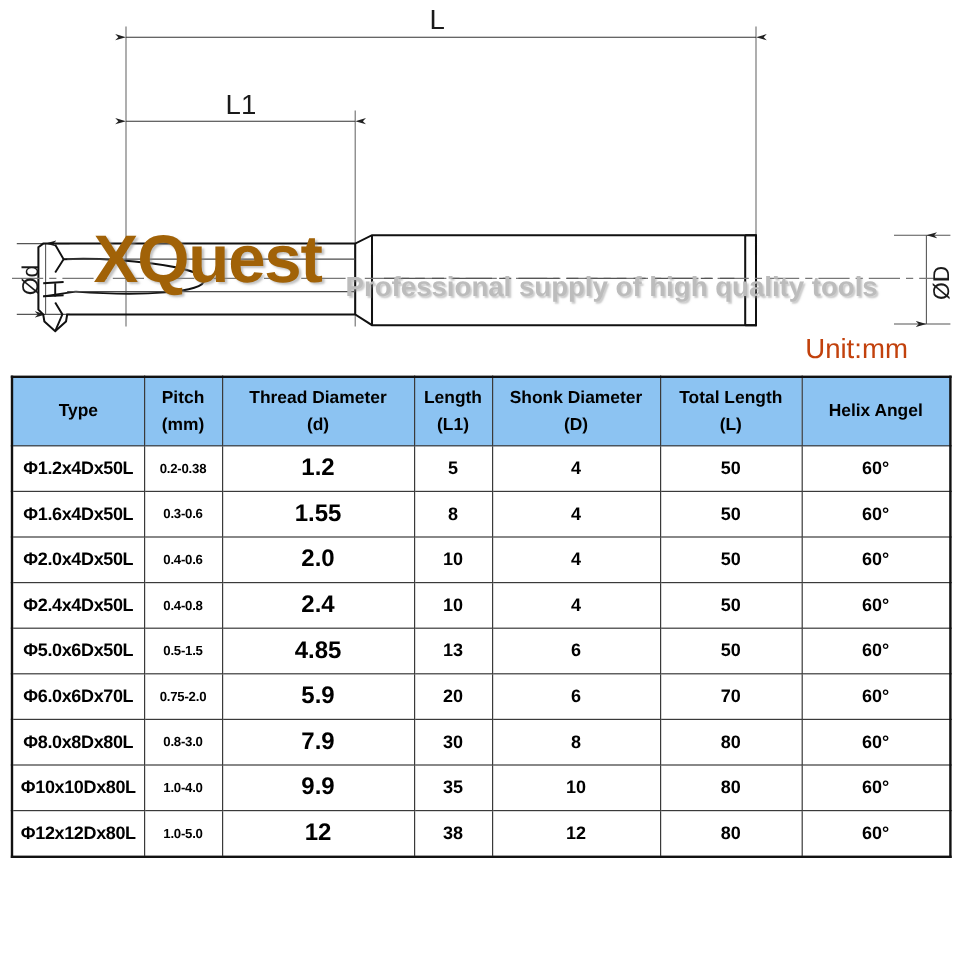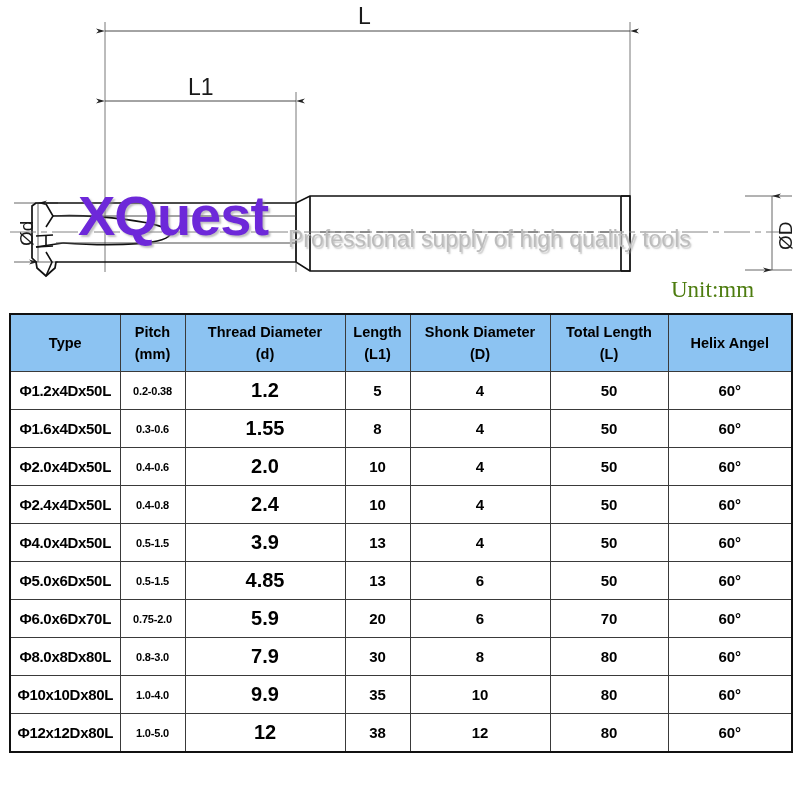--- a/index.html
+++ b/index.html
@@ -23,33 +23,33 @@
   }
   #drawing svg { display: block; }
 
   .wm-main {
     position: absolute;
     left: 78px;
     top: 183px;
     font-size: 56px;
     font-weight: bold;
     font-family: "Liberation Sans", sans-serif;
-    color: #6d28d9;
+    color: #a16207;
     letter-spacing: -1px;
     text-shadow: 2px 2px 2px rgba(140,140,140,0.55);
     white-space: nowrap;
     pointer-events: none;
     z-index: 5;
   }
   .wm-sub {
     position: absolute;
     left: 288px;
     top: 226px;
     font-size: 23px;
-    font-weight: normal;
+    font-weight: bold;
     font-family: "Liberation Sans", sans-serif;
     color: #bcbcbc;
     text-shadow: 1.5px 1.5px 1.5px rgba(150,150,150,0.5);
     white-space: nowrap;
     pointer-events: none;
     z-index: 5;
     text-align: center;
   }
 
   .dim-label {
@@ -72,22 +72,22 @@
     transform-origin: left top;
   }
   #label-d { left: 16px; top: 246px; }
   #label-D { left: 775px; top: 250px; }
 
   #unit-note {
     position: absolute;
     left: 671px;
     top: 277px;
     font-size: 23px;
-    color: #4d7c0f;
-    font-family: Liberation Serif, serif;
+    color: #c2410c;
+    font-family: Liberation Sans, sans-serif;
     white-space: nowrap;
   }
 
   
   #spec-wrap {
     position: absolute;
     left: 9px;
     top: 313px;
     width: 696px;
   }
@@ -300,29 +300,20 @@
         <tr>
           <td class="c-type">Φ2.4x4Dx50L</td>
           <td class="c-pitch">0.4-0.8</td>
           <td class="c-dia">2.4</td>
           <td>10</td>
           <td>4</td>
           <td>50</td>
           <td>60°</td>
         </tr>
         <tr>
-          <td class="c-type">Φ4.0x4Dx50L</td>
-          <td class="c-pitch">0.5-1.5</td>
-          <td class="c-dia">3.9</td>
-          <td>13</td>
-          <td>4</td>
-          <td>50</td>
-          <td>60°</td>
-        </tr>
-        <tr>
           <td class="c-type">Φ5.0x6Dx50L</td>
           <td class="c-pitch">0.5-1.5</td>
           <td class="c-dia">4.85</td>
           <td>13</td>
           <td>6</td>
           <td>50</td>
           <td>60°</td>
         </tr>
         <tr>
           <td class="c-type">Φ6.0x6Dx70L</td>

